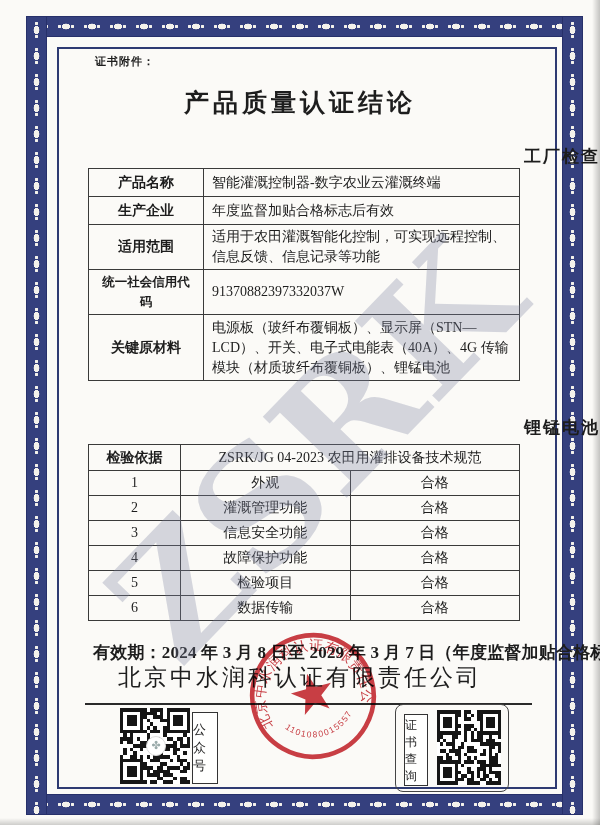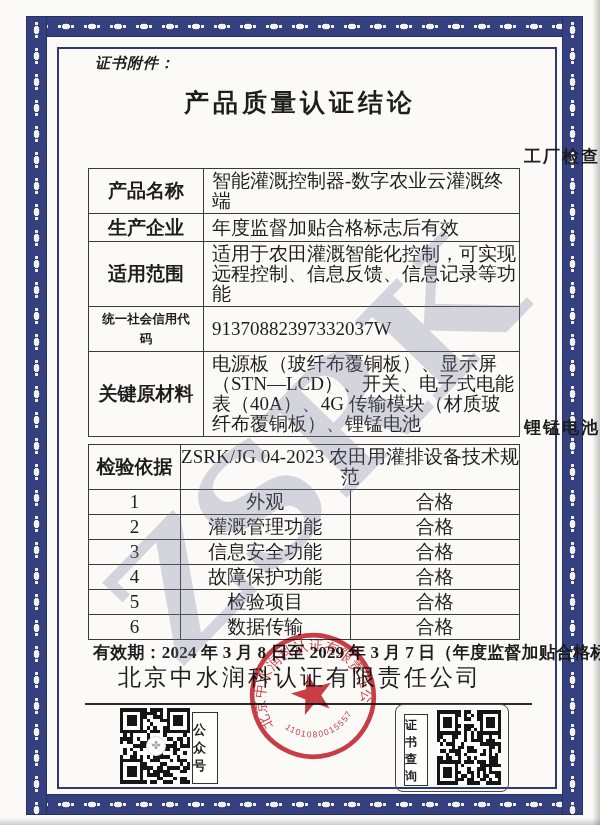--- a/index.html
+++ b/index.html
@@ -20,29 +20,29 @@
       radial-gradient(ellipse 5px 7px at 9.5px 13px,#f4f2ec 55%,rgba(255,255,255,0) 62%),
       radial-gradient(circle 2px at 9.5px 6.5px,#f4f2ec 70%,rgba(255,255,255,0) 80%);
       background-size:19px 26px,19px 13px;}
   .band-top{top:16px;left:26px;right:17px;height:21px;}
   .band-bottom{bottom:10px;left:26px;right:17px;height:21px;}
   .band-left{left:26px;top:16px;bottom:10px;width:21px;}
   .band-right{right:17px;top:16px;bottom:10px;width:21px;}
   .inner-frame{position:absolute;top:47px;left:57px;right:43px;bottom:36px;
                border:2px solid #2e3a72;pointer-events:none;}
   
-  .attach{position:absolute;left:95px;top:54px;font-size:15px;font-weight:bold;letter-spacing:1px;font-style:italic;}
+  .attach{position:absolute;left:95px;top:54px;font-size:11px;font-weight:bold;letter-spacing:1px;}
   .title{position:absolute;left:0;top:86px;width:100%;text-align:center;
          font-size:25px;font-weight:bold;letter-spacing:4px;}
   .sec{position:absolute;left:0;width:100%;text-align:right;
        font-size:17px;font-weight:bold;letter-spacing:2px;}
   .sec1{top:145px;} .sec2{top:416px;}
   
   table{border-collapse:collapse;table-layout:fixed;background:transparent;}
-  td{border:1.3px solid #3a3a3a;font-size:19px;line-height:20px;padding:2px 0;box-sizing:border-box;}
+  td{border:1.3px solid #3a3a3a;font-size:14px;line-height:20px;padding:2px 0;box-sizing:border-box;}
   .t1{position:absolute;left:88px;top:168px;width:432px;}
   .t1 td.lab{width:115px;text-align:center;font-weight:600;}
   .t1 td.val{text-align:left;padding-left:8px;}
   .t2{position:absolute;left:88px;top:444px;width:432px;}
   .t2 td{text-align:center;}
   .t2 .c1{width:92px;} .t2 .c2{width:230px;} .t2 .c3{width:110px;}
   .t2 td.basis-lab{font-weight:600;}
   tr.h28{height:28px;} tr.h44{height:44px;} tr.h26{height:26px;}
   tr.h66{height:66px;} tr.h54{height:54px;} tr.h23{height:23px;}
   .validity{position:absolute;left:93px;top:641px;width:430px;font-size:17px;
@@ -56,21 +56,21 @@
              font-family:"DejaVu Serif","Liberation Serif",serif;
              color:rgba(122,130,158,.30);transform:rotate(-46deg);
              pointer-events:none;z-index:5;}
   
   .qr{display:grid;grid-template-columns:repeat(21,1fr);grid-template-rows:repeat(21,1fr);
       background:#fff;}
   .qr i{display:block;} .qr i.on{background:#151515;}
   .qr-left{position:absolute;left:120px;top:708px;width:70px;height:76px;}
   .qr-right{position:absolute;left:437px;top:710px;width:64px;height:75px;}
   .qr-label{position:absolute;border:1.5px solid #333;display:flex;flex-direction:column;
-            align-items:center;justify-content:space-around;font-size:13px;font-weight:700;
+            align-items:center;justify-content:space-around;font-size:13px;font-weight:400;
             background:rgba(255,255,255,.85);}
   .lbl-left{left:192px;top:712px;width:24px;height:66px;padding:2px 0;}
   .lbl-right{left:404px;top:714px;width:22px;height:66px;padding:2px 0;font-size:12px;}
   .qr-group-right{position:absolute;left:395px;top:704px;width:112px;height:86px;
                   border:1.5px solid #444;border-radius:8px;}
   .qr-logo{position:absolute;left:146px;top:736px;width:18px;height:18px;border-radius:50%;
            background:#fff;border:1px solid #ddd;text-align:center;line-height:17px;
            font-size:11px;color:#9aa;}
   
   .stamp{position:absolute;left:247px;top:630px;width:132px;height:132px;

